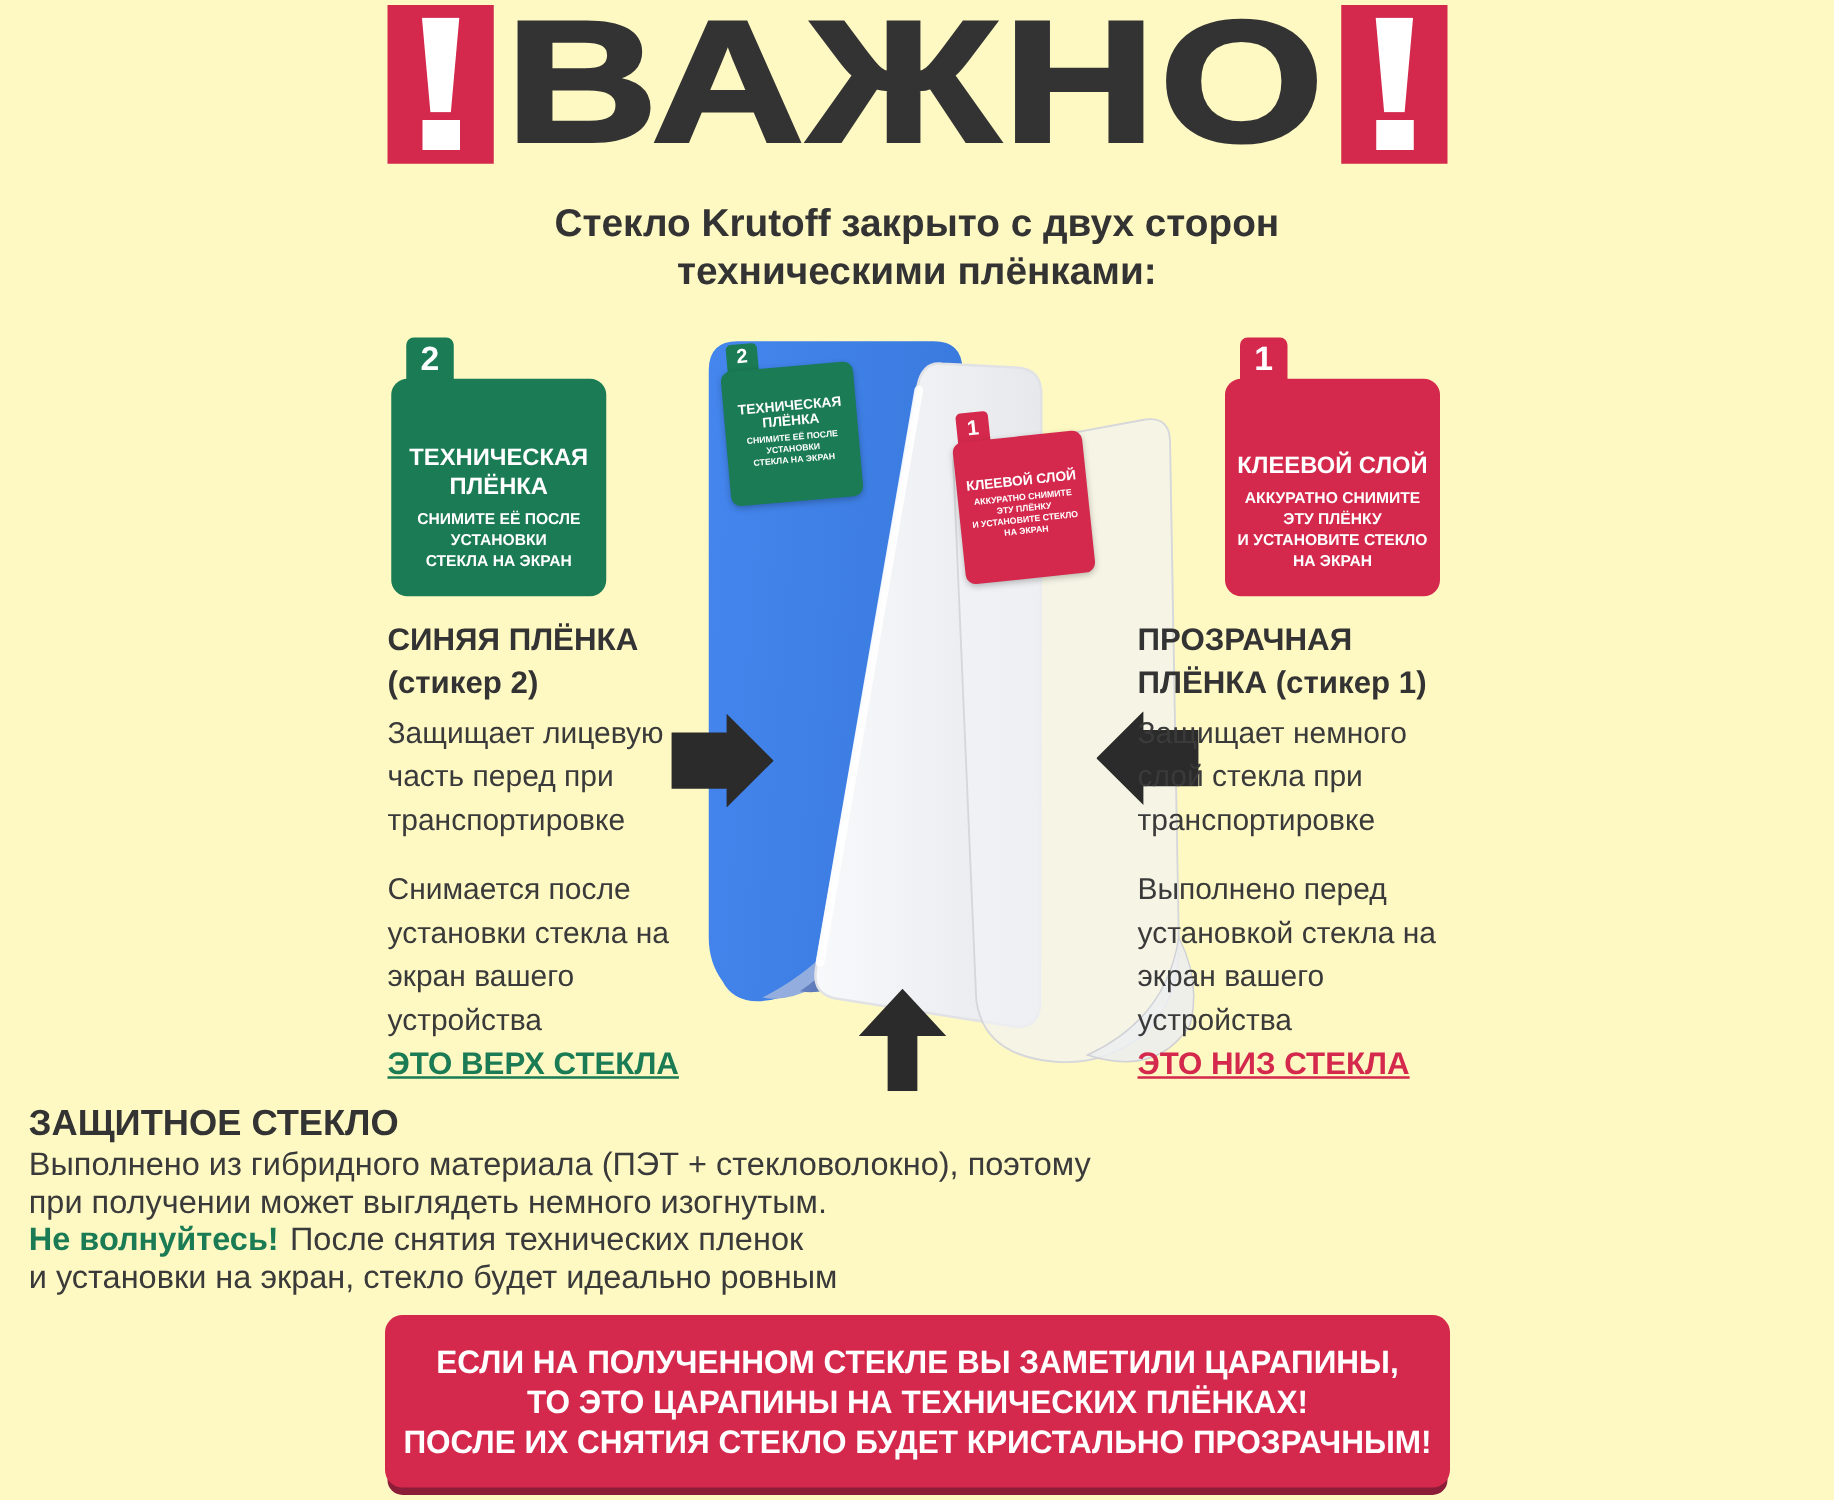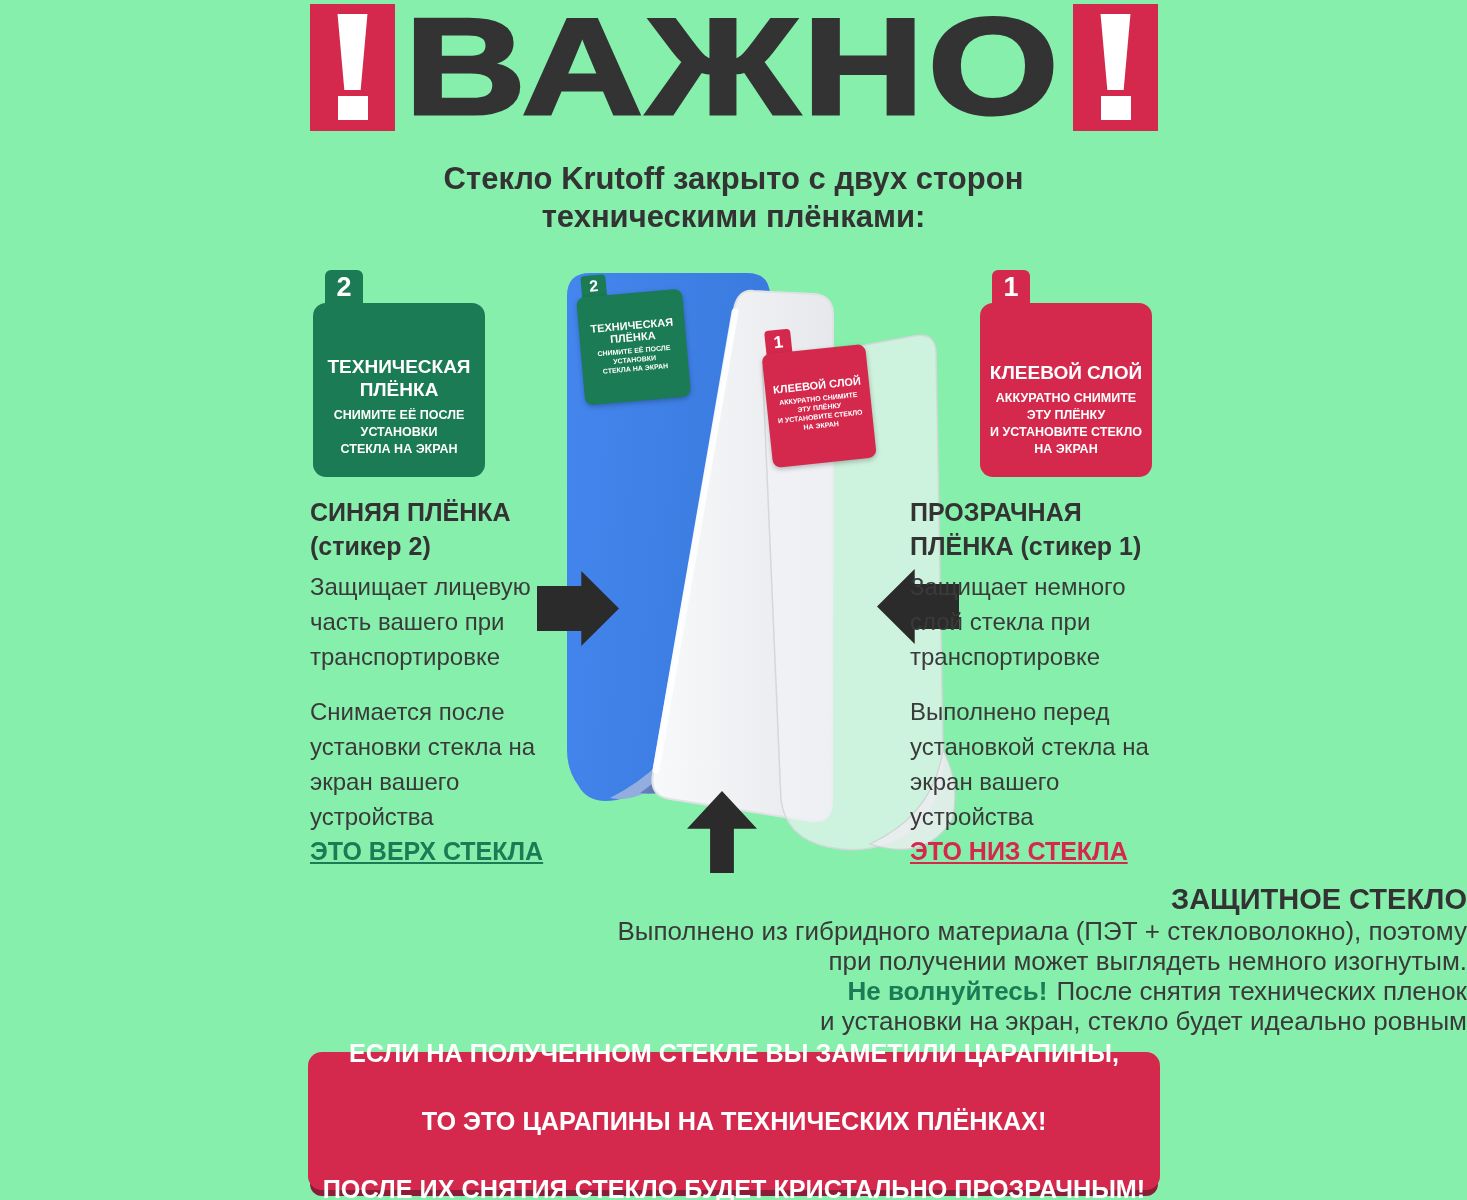--- a/index.html
+++ b/index.html
@@ -1,17 +1,17 @@
 <!DOCTYPE html>
 <html><head>
 <meta charset="utf-8">
 <style>
   html,body{margin:0;padding:0;background:#ffffff;}
   .poster{
-    position:relative;width:1467px;height:1200px;background:#86efac;overflow:hidden;
+    position:relative;width:1467px;height:1200px;background:#fef9c3;overflow:hidden;
     font-family:"Liberation Sans",sans-serif;color:#333333;
   }
   
   .bang{position:absolute;top:4px;width:85px;height:127px;background:#d4294d;}
   .bang .bar{position:absolute;left:50%;top:10px;width:34px;height:76px;margin-left:-17px;background:#ffffff;
     -webkit-clip-path:polygon(6% 0,94% 0,74% 100%,26% 100%);clip-path:polygon(6% 0,94% 0,74% 100%,26% 100%);}
   .bang .dot{position:absolute;left:50%;bottom:11px;width:30px;height:24px;margin-left:-15px;background:#ffffff;}
   #bang-left{left:310px;}
   #bang-right{left:1073px;}
   .title{
@@ -63,28 +63,28 @@
   
   .col{position:absolute;top:495px;font-size:24px;line-height:35px;color:#3a3a3a;z-index:4;}
   #col-left{left:310px;width:245px;text-align:left;}
   #col-right{left:910px;width:250px;text-align:left;}
   .col .head{font-size:25px;font-weight:bold;line-height:34px;color:#333333;margin-bottom:6px;}
   .col .b2{margin-top:20px;}
   .col .foot{font-size:25px;font-weight:bold;line-height:35px;text-decoration:underline;}
   .green-text{color:#1a7b54;}
   .red-text{color:#d4294d;}
   
-  .glassinfo{position:absolute;left:0;right:0;top:882px;text-align:right;z-index:4;margin-left:23px;}
+  .glassinfo{position:absolute;left:0;right:0;top:882px;text-align:left;z-index:4;margin-left:23px;}
   .glassinfo .gi-title{font-size:29px;font-weight:bold;line-height:34px;color:#333333;}
   .glassinfo .gi-line{font-size:26px;line-height:30px;color:#3a3a3a;}
   .glassinfo .hl{font-weight:bold;margin-right:9px;}
   
   .warning{position:absolute;left:308px;top:1052px;width:852px;height:138px;background:#d4294d;border-radius:14px;
     box-shadow:0 8px 0 -2px #8c1d38;z-index:4;
-    display:flex;flex-direction:column;justify-content:center;text-align:center;gap:36px;}
+    display:flex;flex-direction:column;justify-content:center;text-align:center;}
   .warning .w-line{font-size:26px;font-weight:bold;color:#ffffff;line-height:32px;transform:scaleX(0.97);}
 </style>
 </head>
 <body>
 
 <div class="poster">
 
   <div class="bang" id="bang-left">
     <div class="bar"></div>
     <div class="dot"></div>
@@ -177,21 +177,21 @@
       </div>
     </div>
   </div>
 
   <div class="arrow" id="arrow-into-left"></div>
   <div class="arrow" id="arrow-into-right"></div>
   <div class="arrow" id="arrow-up"></div>
 
   <div class="col" id="col-left">
     <div class="head">СИНЯЯ ПЛЁНКА (стикер 2)</div>
-    <div class="b1">Защищает лицевую часть вашего при транспортировке</div>
+    <div class="b1">Защищает лицевую часть перед при транспортировке</div>
     <div class="b2">Снимается после установки стекла на экран вашего устройства</div>
     <div class="foot green-text">ЭТО ВЕРХ СТЕКЛА</div>
   </div>
 
   <div class="col" id="col-right">
     <div class="head">ПРОЗРАЧНАЯ ПЛЁНКА (стикер 1)</div>
     <div class="b1">Защищает немного слой стекла при транспортировке</div>
     <div class="b2">Выполнено перед установкой стекла на экран вашего устройства</div>
     <div class="foot red-text">ЭТО НИЗ СТЕКЛА</div>
   </div>

